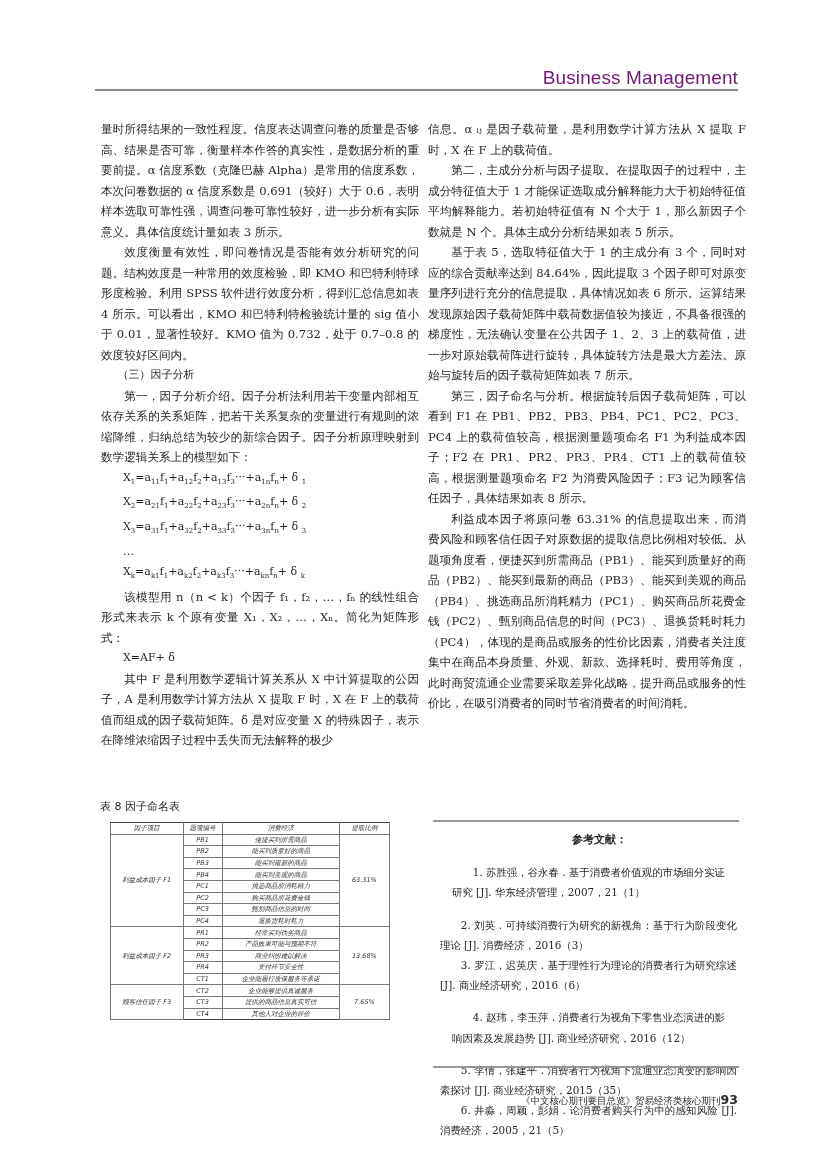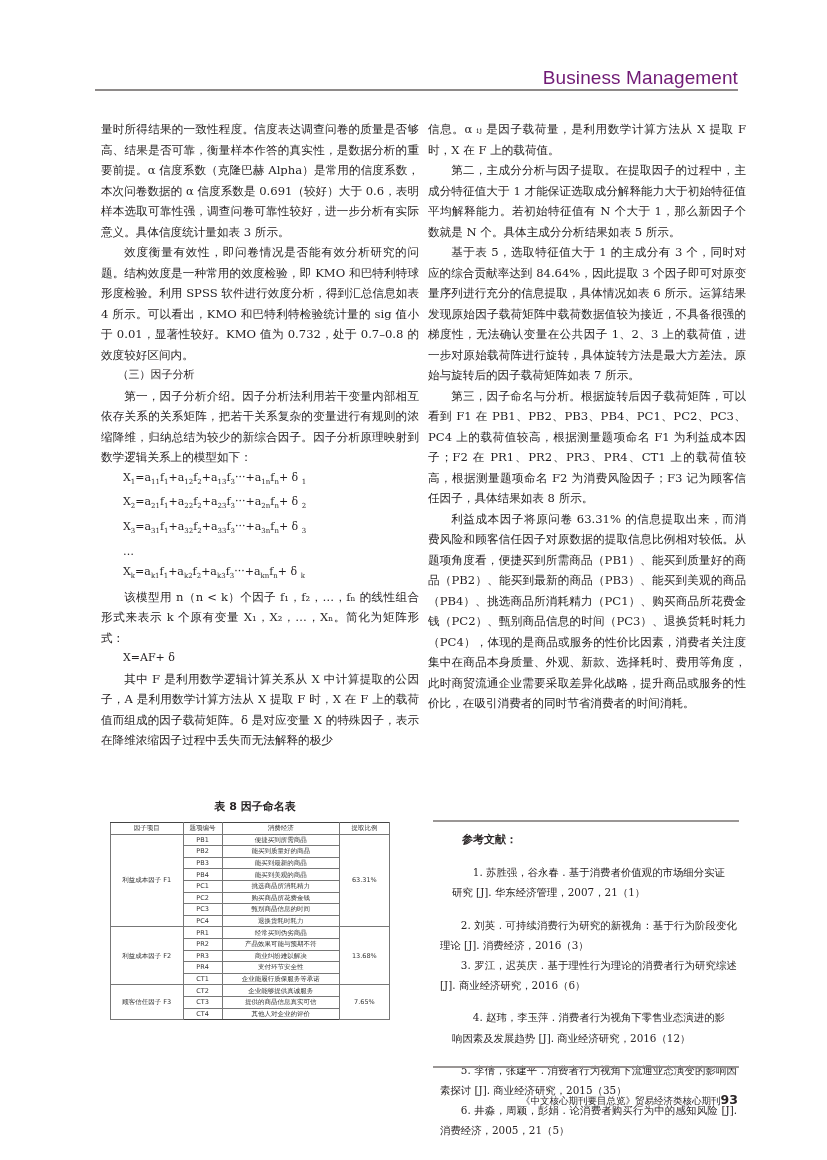--- a/index.html
+++ b/index.html
@@ -9,25 +9,25 @@
                   font-size: 19px; color: #701a75; letter-spacing: 0.1px; }
   .header-rule { position: absolute; left: 95px; width: 643px; top: 89px; height: 2px; background: #8e8a89; }
   .col { position: absolute; top: 119px; width: 318px; font-size: 11.6px; line-height: 20.5px; text-align: justify; }
   .col.left { left: 101px; }
   .col.right { left: 428px; }
   .col p { margin: 0; }
   .ind { text-indent: 2em; }
   .sec-head { padding-left: 1.5em; font-family: "DejaVu Sans", sans-serif; font-size: 11px; }
   .eq { padding-left: 2em; font-size: 11px; }
   .eq sub { font-size: 7px; }
-  .table-title { position: absolute; left: 100px; width: 310px; top: 799px; text-align: center;
-                 font-family: "DejaVu Sans", sans-serif; font-weight: bold; font-size: 11px; }
+  .table-title { position: absolute; left: 100px; width: 310px; top: 799px; 
+                 font-family: "DejaVu Sans", sans-serif; font-weight: normal; font-size: 11px; }
   table.t8 { position: absolute; left: 110px; top: 822px; width: 280px; border-collapse: collapse;
              font-family: "DejaVu Sans", sans-serif; font-size: 6.5px; color: #333; }
-  table.t8 td, table.t8 th { border: 1px solid #777; text-align: center; height: 10.6px; padding: 0; font-weight: normal; line-height: 10px; }
+  table.t8 td, table.t8 th { border: 1px solid #777; text-align: center; height: 10.6px; padding: 0; font-weight: normal; line-height: 10px; font-style: italic; }
   table.t8 thead th { border-top: 1.5px solid #444; }
   table.t8 tbody tr:last-child td { border-bottom: 1.5px solid #444; }
   .ref-top { position: absolute; left: 433px; width: 306px; top: 820px; height: 2px; background: #9a9695; }
   .ref-bottom { position: absolute; left: 433px; width: 306px; top: 1066px; height: 2px; background: #9a9695; }
   .ref-box { position: absolute; left: 440px; width: 297px; top: 830px; font-size: 10.4px; line-height: 20.2px; color: #2a2526; }
   .ref-head { padding-left: 22px; font-family: "DejaVu Sans", sans-serif; font-weight: bold; font-size: 11px; margin-bottom: 0; }
   .ref-item { text-indent: 2em; text-align: justify; }
   .footer { position: absolute; right: 89px; top: 1092px; font-family: "DejaVu Sans", sans-serif; font-size: 9.5px; color: #2a2526; }
   .footer .page { font-weight: bold; font-size: 12.5px; }
 </style>
@@ -145,21 +145,21 @@
       </tr>
       <tr>
         <td>CT4</td>
         <td>其他人对企业的评价</td>
       </tr>
     </tbody>
 </table>
 
 <div class="ref-top"></div>
 <div class="ref-box">
-  <p class="ref-head" style="margin:0 0 4px 0;">参考文献：</p>
+  <p class="ref-head" style="margin:0 0 4px 0;text-align:center;">参考文献：</p>
   <p class="ref-item" style="margin:12px">1. 苏胜强，谷永春 . 基于消费者价值观的市场细分实证研究 [J]. 华东经济管理，2007，21（1）</p>
   <p class="ref-item" style="margin:0">2. 刘英 . 可持续消费行为研究的新视角：基于行为阶段变化理论 [J]. 消费经济，2016（3）</p>
   <p class="ref-item" style="margin:0">3. 罗江，迟英庆 . 基于理性行为理论的消费者行为研究综述 [J]. 商业经济研究，2016（6）</p>
   <p class="ref-item" style="margin:12px">4. 赵玮，李玉萍 . 消费者行为视角下零售业态演进的影响因素及发展趋势 [J]. 商业经济研究，2016（12）</p>
   <p class="ref-item" style="margin:0">5. 李倩，张建平 . 消费者行为视角下流通业态演变的影响因素探讨 [J]. 商业经济研究，2015（35）</p>
   <p class="ref-item" style="margin:0">6. 井淼，周颖，彭娟 . 论消费者购买行为中的感知风险 [J]. 消费经济，2005，21（5）</p>
 </div>
 <div class="ref-bottom"></div>
 
 <div class="footer">

